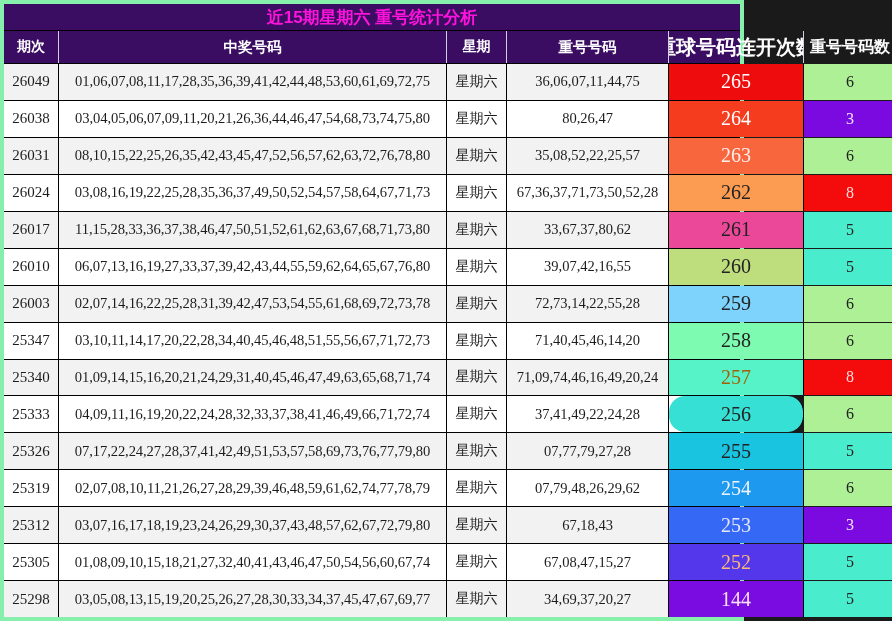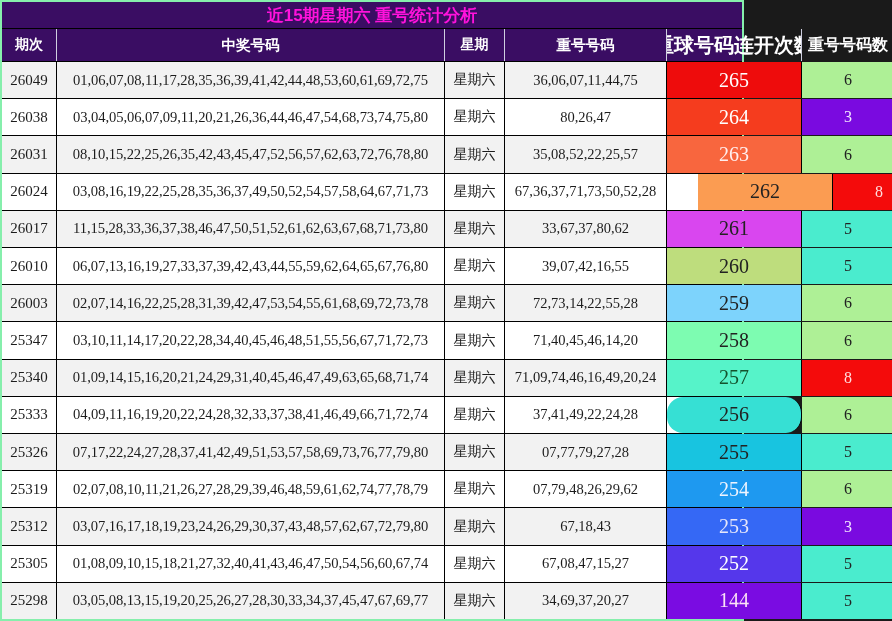--- a/index.html
+++ b/index.html
@@ -2,21 +2,21 @@
 <html><head>
 <meta charset="utf-8">
 <style>
   html,body{margin:0;padding:0;background:#1a1a1a;}
   .page{
     width:744px;height:621px;
     display:flex;flex-direction:column;
     background:#000;
     font-family:"Liberation Serif", serif;
     box-sizing:border-box;
-    border:2px solid #86efac;
+    border:4px solid #86efac;
   }
   .title-bar{
     height:26px;flex:0 0 26px;
     background:#3a0d63;
     color:#ff12dc;
     font-family:"Liberation Sans", sans-serif;
     font-weight:bold;font-size:17px;
     display:flex;align-items:center;justify-content:center;
     border-bottom:1px solid #000;
   }
@@ -96,29 +96,29 @@
     <div class="td plain col-week">星期六</div>
     <div class="td plain col-repeats">35,08,52,22,25,57</div>
     <div class="td col-streak" style="background: rgb(248, 102, 62); color: rgb(255, 238, 238);">263</div>
     <div class="td col-count" style="background: rgb(174, 240, 150); color: rgb(34, 34, 34);">6</div>
   </div>
       <div class="row">
     <div class="td plain col-period">26024</div>
     <div class="td plain col-winning">03,08,16,19,22,25,28,35,36,37,49,50,52,54,57,58,64,67,71,73</div>
     <div class="td plain col-week">星期六</div>
     <div class="td plain col-repeats">67,36,37,71,73,50,52,28</div>
-    <div class="td col-streak" style="background: rgb(251, 156, 82); color: rgb(34, 34, 34); margin-left: 31px;">262</div>
+    <div class="td col-streak" style="background: rgb(251, 156, 82); color: rgb(34, 34, 34);">262</div>
     <div class="td col-count" style="background: rgb(244, 11, 11); color: rgb(255, 221, 221);">8</div>
   </div>
       <div class="row alt">
     <div class="td plain col-period">26017</div>
     <div class="td plain col-winning">11,15,28,33,36,37,38,46,47,50,51,52,61,62,63,67,68,71,73,80</div>
     <div class="td plain col-week">星期六</div>
     <div class="td plain col-repeats">33,67,37,80,62</div>
-    <div class="td col-streak" style="background: #d946ef; color: rgb(34, 34, 34);">261</div>
+    <div class="td col-streak" style="background: #ec4899; color: rgb(34, 34, 34);">261</div>
     <div class="td col-count" style="background: rgb(74, 236, 206); color: rgb(34, 34, 34);">5</div>
   </div>
       <div class="row">
     <div class="td plain col-period">26010</div>
     <div class="td plain col-winning">06,07,13,16,19,27,33,37,39,42,43,44,55,59,62,64,65,67,76,80</div>
     <div class="td plain col-week">星期六</div>
     <div class="td plain col-repeats">39,07,42,16,55</div>
     <div class="td col-streak" style="background: rgb(190, 221, 125); color: rgb(34, 34, 34);">260</div>
     <div class="td col-count" style="background: rgb(74, 236, 206); color: rgb(34, 34, 34);">5</div>
   </div>
@@ -136,21 +136,21 @@
     <div class="td plain col-week">星期六</div>
     <div class="td plain col-repeats">71,40,45,46,14,20</div>
     <div class="td col-streak" style="background: rgb(125, 252, 177); color: rgb(34, 34, 34);">258</div>
     <div class="td col-count" style="background: rgb(174, 240, 150); color: rgb(34, 34, 34);">6</div>
   </div>
       <div class="row alt">
     <div class="td plain col-period">25340</div>
     <div class="td plain col-winning">01,09,14,15,16,20,21,24,29,31,40,45,46,47,49,63,65,68,71,74</div>
     <div class="td plain col-week">星期六</div>
     <div class="td plain col-repeats">71,09,74,46,16,49,20,24</div>
-    <div class="td col-streak" style="background: rgb(86, 243, 201); color: #14532d;">257</div>
+    <div class="td col-streak" style="background: rgb(86, 243, 201); color: #a16207;">257</div>
     <div class="td col-count" style="background: rgb(244, 11, 11); color: rgb(255, 221, 221);">8</div>
   </div>
       <div class="row">
     <div class="td plain col-period">25333</div>
     <div class="td plain col-winning">04,09,11,16,19,20,22,24,28,32,33,37,38,41,46,49,66,71,72,74</div>
     <div class="td plain col-week">星期六</div>
     <div class="td plain col-repeats">37,41,49,22,24,28</div>
     <div class="td col-streak" style="background: rgb(54, 224, 212); color: rgb(34, 34, 34); border-radius: 16px;">256</div>
     <div class="td col-count" style="background: rgb(174, 240, 150); color: rgb(34, 34, 34);">6</div>
   </div>
@@ -176,21 +176,21 @@
     <div class="td plain col-week">星期六</div>
     <div class="td plain col-repeats">67,18,43</div>
     <div class="td col-streak" style="background: rgb(53, 104, 245); color: rgb(230, 230, 250);">253</div>
     <div class="td col-count" style="background: rgb(122, 10, 224); color: rgb(242, 230, 255);">3</div>
   </div>
       <div class="row">
     <div class="td plain col-period">25305</div>
     <div class="td plain col-winning">01,08,09,10,15,18,21,27,32,40,41,43,46,47,50,54,56,60,67,74</div>
     <div class="td plain col-week">星期六</div>
     <div class="td plain col-repeats">67,08,47,15,27</div>
-    <div class="td col-streak" style="background: rgb(85, 55, 235); color: #ffffff;">252</div>
+    <div class="td col-streak" style="background: rgb(85, 55, 235); color: #fdba74;">252</div>
     <div class="td col-count" style="background: rgb(74, 236, 206); color: rgb(34, 34, 34);">5</div>
   </div>
       <div class="row alt">
     <div class="td plain col-period">25298</div>
     <div class="td plain col-winning">03,05,08,13,15,19,20,25,26,27,28,30,33,34,37,45,47,67,69,77</div>
     <div class="td plain col-week">星期六</div>
     <div class="td plain col-repeats">34,69,37,20,27</div>
     <div class="td col-streak" style="background: rgb(122, 12, 226); color: rgb(251, 227, 246);">144</div>
     <div class="td col-count" style="background: rgb(74, 236, 206); color: rgb(34, 34, 34);">5</div>
   </div>

